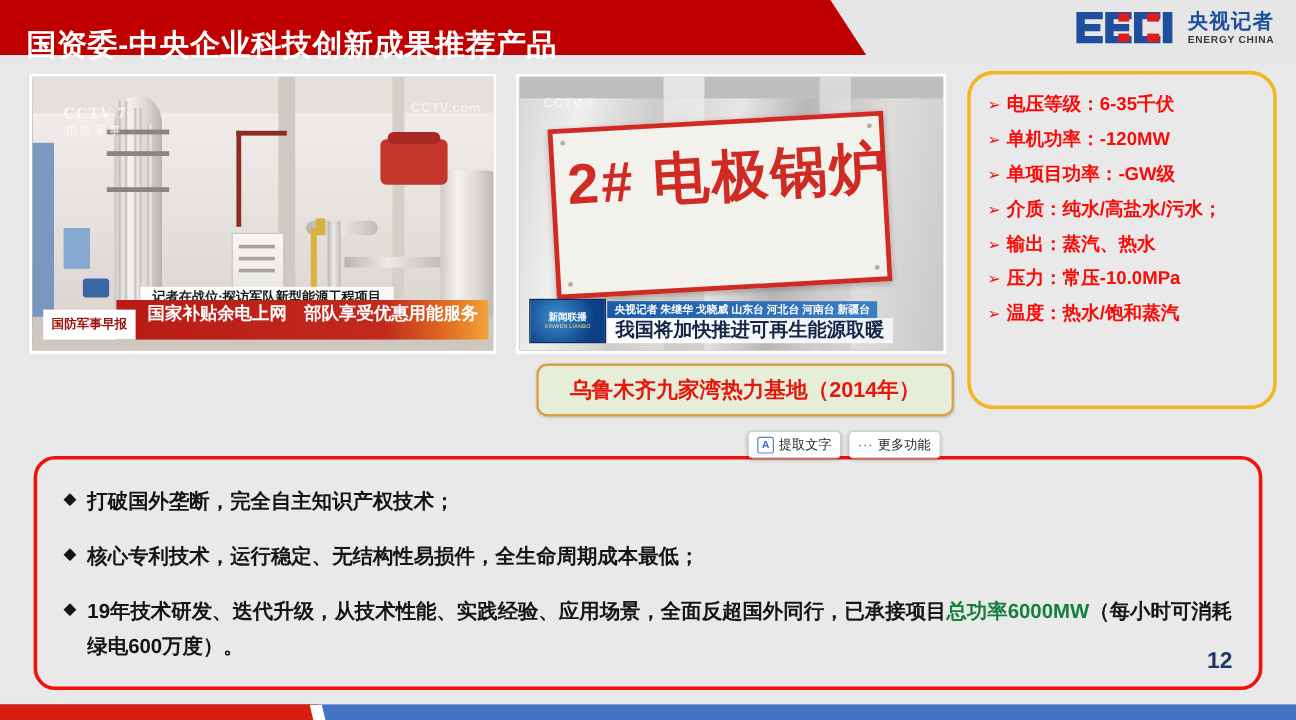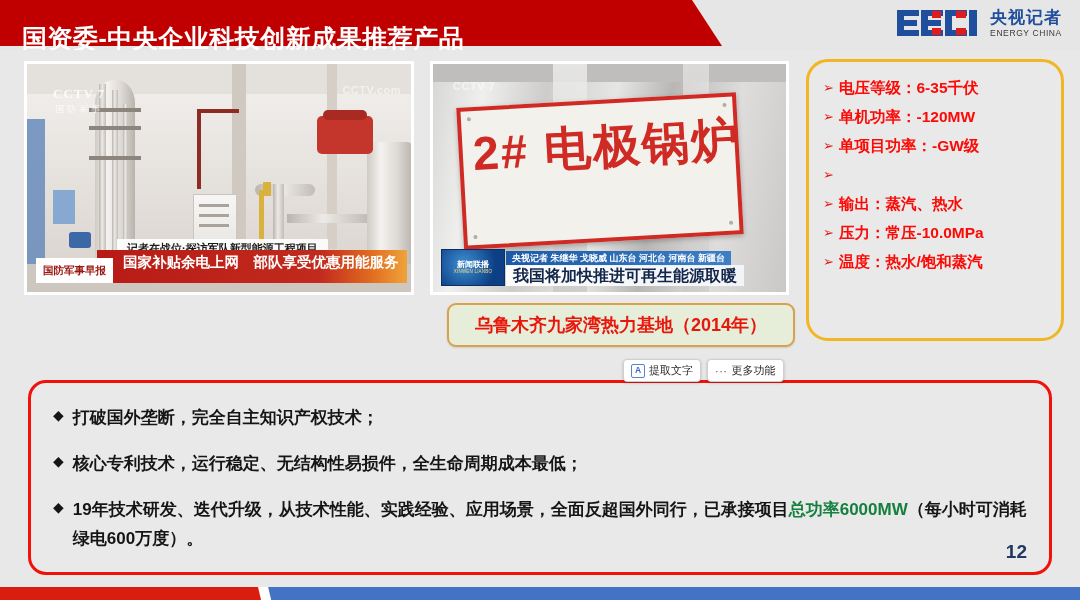--- a/index.html
+++ b/index.html
@@ -19,21 +19,21 @@
   }
   .header-title{
     position:absolute;left:22px;top:20px;
     color:#ffffff;font-size:25px;font-weight:bold;letter-spacing:.5px;
     white-space:nowrap;line-height:36px;
   }
   .logo-wrap{position:absolute;right:18px;top:8px;display:flex;align-items:center;gap:9px;}
   .logo-mark{width:86px;height:30px;}
   .logo-txt{display:flex;flex-direction:column;line-height:1;}
   .logo-cn{font-size:17px;font-weight:bold;color:#1f4e9c;letter-spacing:1px;}
-  .logo-en{font-size:8.5px;font-weight:normal;color:#3a3a3a;letter-spacing:.6px;margin-top:3px;text-align:center;}
+  .logo-en{font-size:8.5px;font-weight:bold;color:#3a3a3a;letter-spacing:.6px;margin-top:3px;text-align:center;}
 
   
   .stage{position:absolute;left:0;top:50px;width:1080px;height:535px;background:#e8e8e8;}
 
   
   .photo{position:absolute;border:3px solid #ffffff;overflow:hidden;background:#888;}
   .photo-left{left:24px;top:11px;width:384px;height:228px;}
   .photo-right{left:430px;top:11px;width:353px;height:228px;}
 
   .imgbase{position:absolute;inset:0;}
@@ -259,20 +259,21 @@
       <div class="spec-row">
         <span class="spec-ar">➢</span>
         <span class="spec-tx">单机功率：-120MW</span>
       </div>
       <div class="spec-row">
         <span class="spec-ar">➢</span>
         <span class="spec-tx">单项目功率：-GW级</span>
       </div>
       <div class="spec-row">
         <span class="spec-ar">➢</span>
+        <span class="spec-tx">介质：纯水/高盐水/污水；</span>
       </div>
       <div class="spec-row">
         <span class="spec-ar">➢</span>
         <span class="spec-tx">输出：蒸汽、热水</span>
       </div>
       <div class="spec-row">
         <span class="spec-ar">➢</span>
         <span class="spec-tx">压力：常压-10.0MPa</span>
       </div>
       <div class="spec-row">

